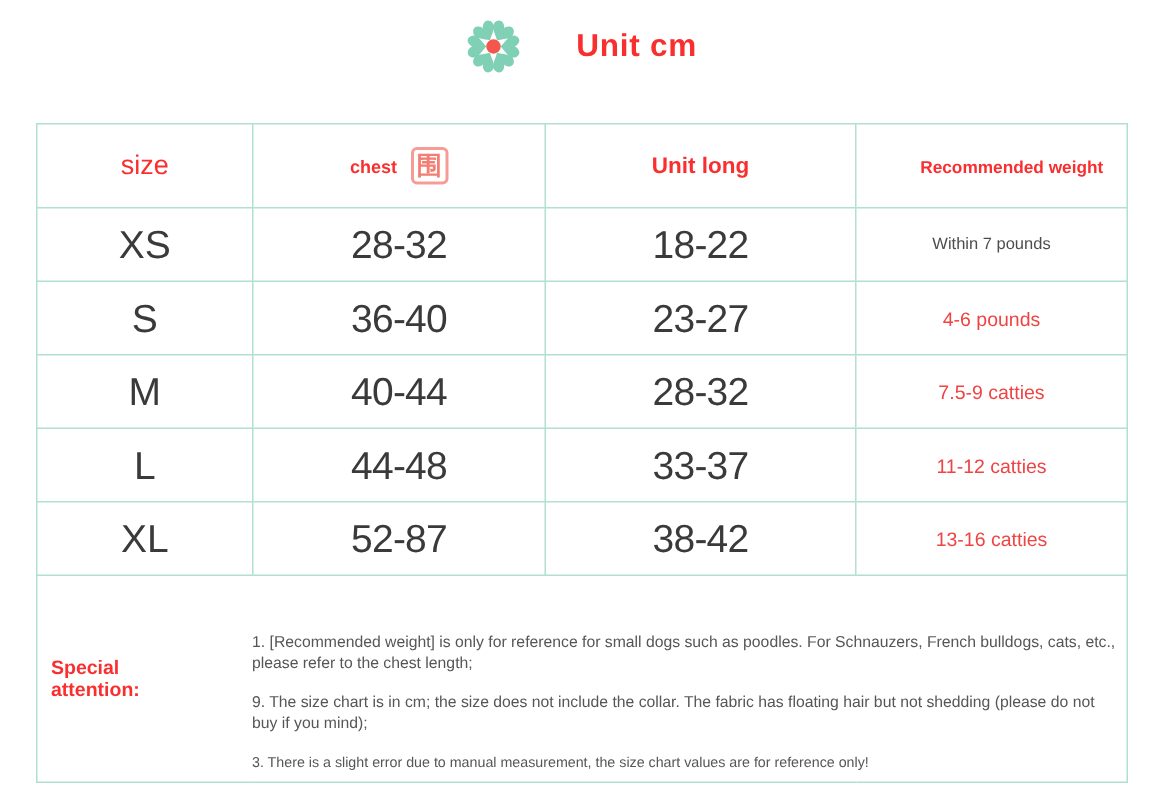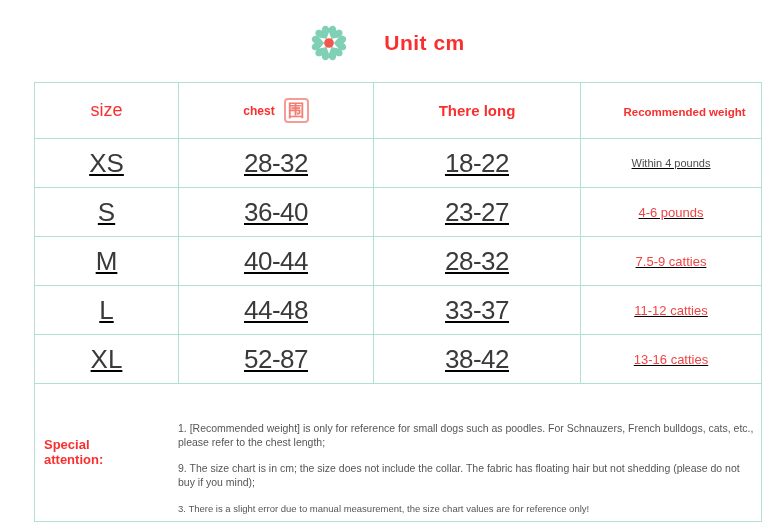--- a/index.html
+++ b/index.html
@@ -6,36 +6,36 @@
   .page{
     position:relative;
     width:773px;height:529px;
     background:#ffffff;
     font-family:"Liberation Sans", sans-serif;
     overflow:hidden;
   }
   
   .title-row{
     display:flex;justify-content:center;align-items:center;
-    gap:34px;padding-top:21px;height:44px;
+    gap:34px;padding-top:9px;height:44px;
   }
   .flower{width:42px;height:42px;flex:0 0 auto;}
   .unit-title{
     color:#f92f2f;font-size:21px;font-weight:bold;letter-spacing:.5px;
   }
   
   table.size-table{
-    position:absolute;left:34px;top:82px;
+    position:absolute;left:24px;top:82px;
     width:727px;border-collapse:collapse;table-layout:fixed;
   }
   table.size-table, .size-table th, .size-table td{
     border:1px solid #b0e0d1;
   }
   .size-table tr.head{height:56px;}
-  .size-table tr.data{height:49px;text-decoration:underline;}
+  .size-table tr.data{height:49px;}
   .size-table th, .size-table td{
     text-align:center;vertical-align:middle;padding:0;
     background:transparent;font-weight:normal;
   }
   .h-size{color:#f92f2f;font-size:18px;}
   .h-chest{color:#f92f2f;font-size:12px;font-weight:600;}
   .stamp{
     display:inline-block;margin-left:9px;vertical-align:middle;
     color:#f47e74;border:2px solid #f59d95;border-radius:4px;
     font-size:17px;line-height:1.15;padding:1px 2px;font-weight:bold;
@@ -85,29 +85,29 @@
         <col style="width:195px">
         <col style="width:207px">
         <col style="width:181px">
     </colgroup>
     <tbody>
       <tr class="head">
         <th><span class="h-size">size</span></th>
         <th>
           <span class="h-chest">chest</span><span class="stamp">围</span>
         </th>
-        <th><span class="h-back">There long</span></th>
+        <th><span class="h-back">Unit long</span></th>
         <th><span class="h-weight">Recommended weight</span></th>
       </tr>
 
       <tr class="data">
         <td class="c-size">XS</td>
         <td class="c-num">28-32</td>
         <td class="c-num">18-22</td>
-        <td class="c-weight-sm">Within 4 pounds</td>
+        <td class="c-weight-sm">Within 7 pounds</td>
       </tr>
       <tr class="data">
         <td class="c-size">S</td>
         <td class="c-num">36-40</td>
         <td class="c-num">23-27</td>
         <td class="c-weight">4-6 pounds</td>
       </tr>
       <tr class="data">
         <td class="c-size">M</td>
         <td class="c-num">40-44</td>

